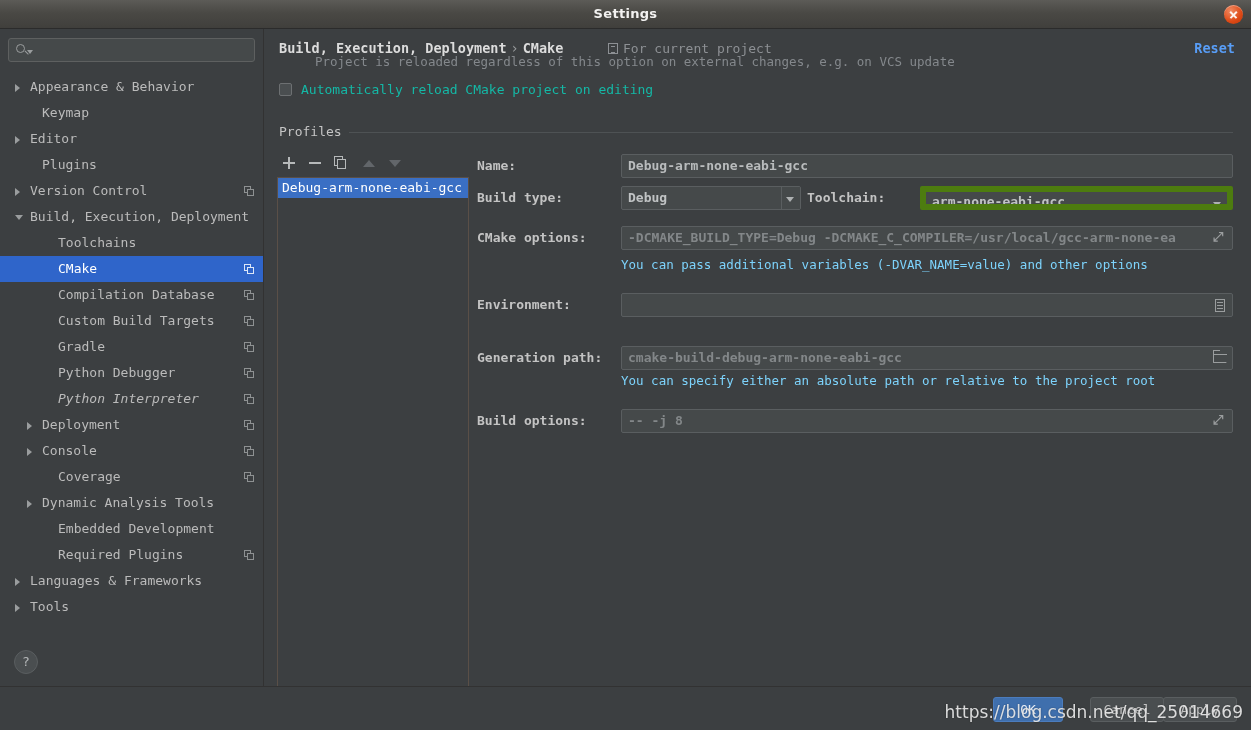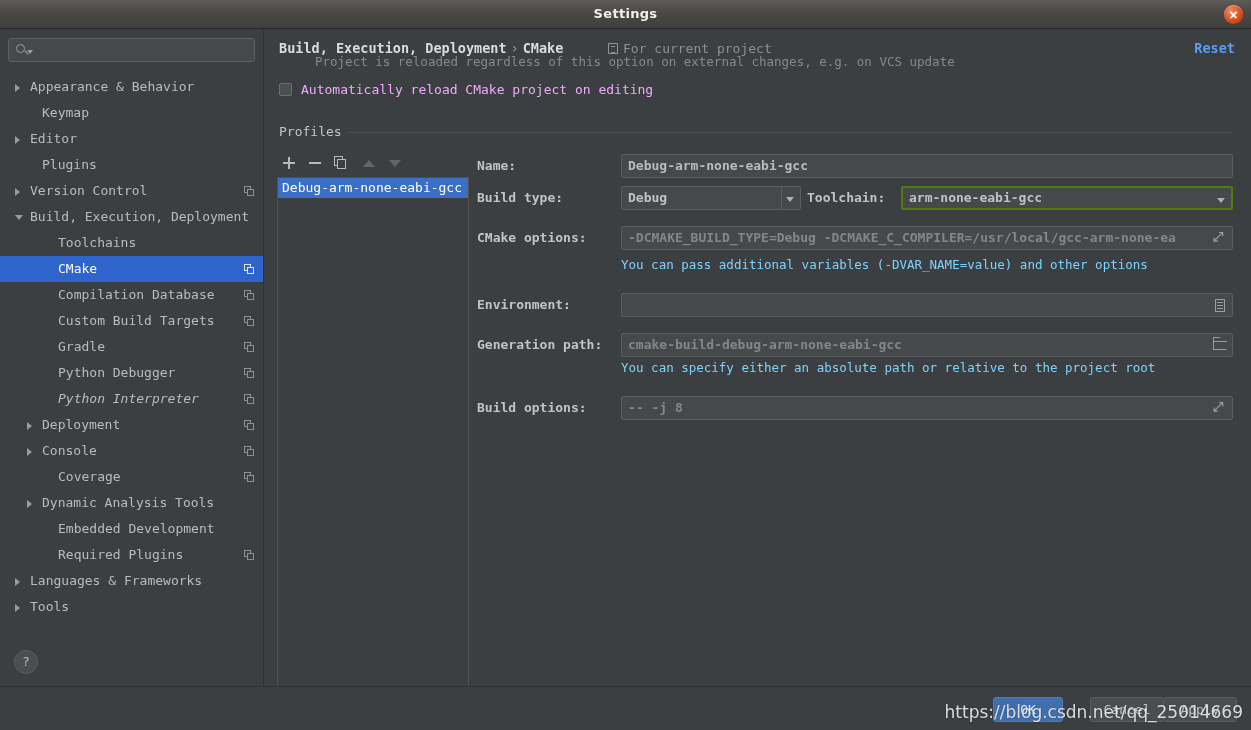--- a/index.html
+++ b/index.html
@@ -129,21 +129,21 @@
     position: absolute; right: 16px; top: 11px;
     color: #589df6; font-size: 13.5px; font-weight: bold; cursor: pointer;
   }
 
   .chk-row { position: absolute; left: 14px; top: 50px; }
   .chkbox {
     display: inline-block; width: 13px; height: 13px;
     border: 1px solid #6d7072; border-radius: 2px; background: #4a4e50;
     vertical-align: -2px; margin-right: 9px; cursor: pointer;
   }
-  .chk-label { color: #f0abfc; font-size: 13px; }
+  .chk-label { color: #14b8a6; font-size: 13px; }
   .chk-hint {
     position: absolute; left: 50px; top: 25px;
     color: #84888c; font-size: 12.5px; white-space: nowrap;
   }
 
   .profiles-legend {
     position: absolute; left: 14px; top: 95px;
     color: #c5c5c5; font-size: 13px; background: #3c3f41;
     padding-right: 7px; z-index: 2;
   }
@@ -205,21 +205,21 @@
   }
   .textfield.placeholder { color: #838789; }
 
   .combo {
     position: relative; height: 24px; background: #45494a;
     border: 1px solid #5a5e60; border-radius: 2px;
     color: #c0c3c4; font-size: 13px; line-height: 22px;
     padding: 0 22px 0 6px; white-space: nowrap; overflow: hidden;
     cursor: pointer;
   }
-  .combo.focused { border: 2px solid #4d7c0f; line-height: 20px; }
+  .combo.focused { border: 6px solid #4d7c0f; line-height: 20px; margin-left: 19px; }
   .combo .split {
     position: absolute; right: 0; top: 0; bottom: 0; width: 19px;
     border-left: 1px solid #5a5e60; background: #45494a;
   }
   .combo.focused .split { border-left: none; }
   .combo .caret {
     position: absolute; right: 6px; top: 10px;
     border-left: 4px solid transparent; border-right: 4px solid transparent;
     border-top: 5px solid #aeb1b2;
   }
@@ -445,21 +445,21 @@
             <span class="icon-btn env-ico">
               <span class="frame"></span>
                 <i class="l1"></i>
                 <i class="l2"></i>
                 <i class="l3"></i>
             </span>
           </div>
         </div>
       </div>
 
-      <div class="frow" style="height:20px; ">
+      <div class="frow" style="height:20px; margin-top:13px">
         <div class="flabel">Generation path:</div>
         <div class="fctl">
           <div class="textfield placeholder">
             <span>cmake-build-debug-arm-none-eabi-gcc</span>
             <span class="folder-ico"></span>
           </div>
         </div>
       </div>
       <div class="fhint" style="margin:7px 0 0 144px">You can specify either an absolute path or relative to the project root</div>
 

